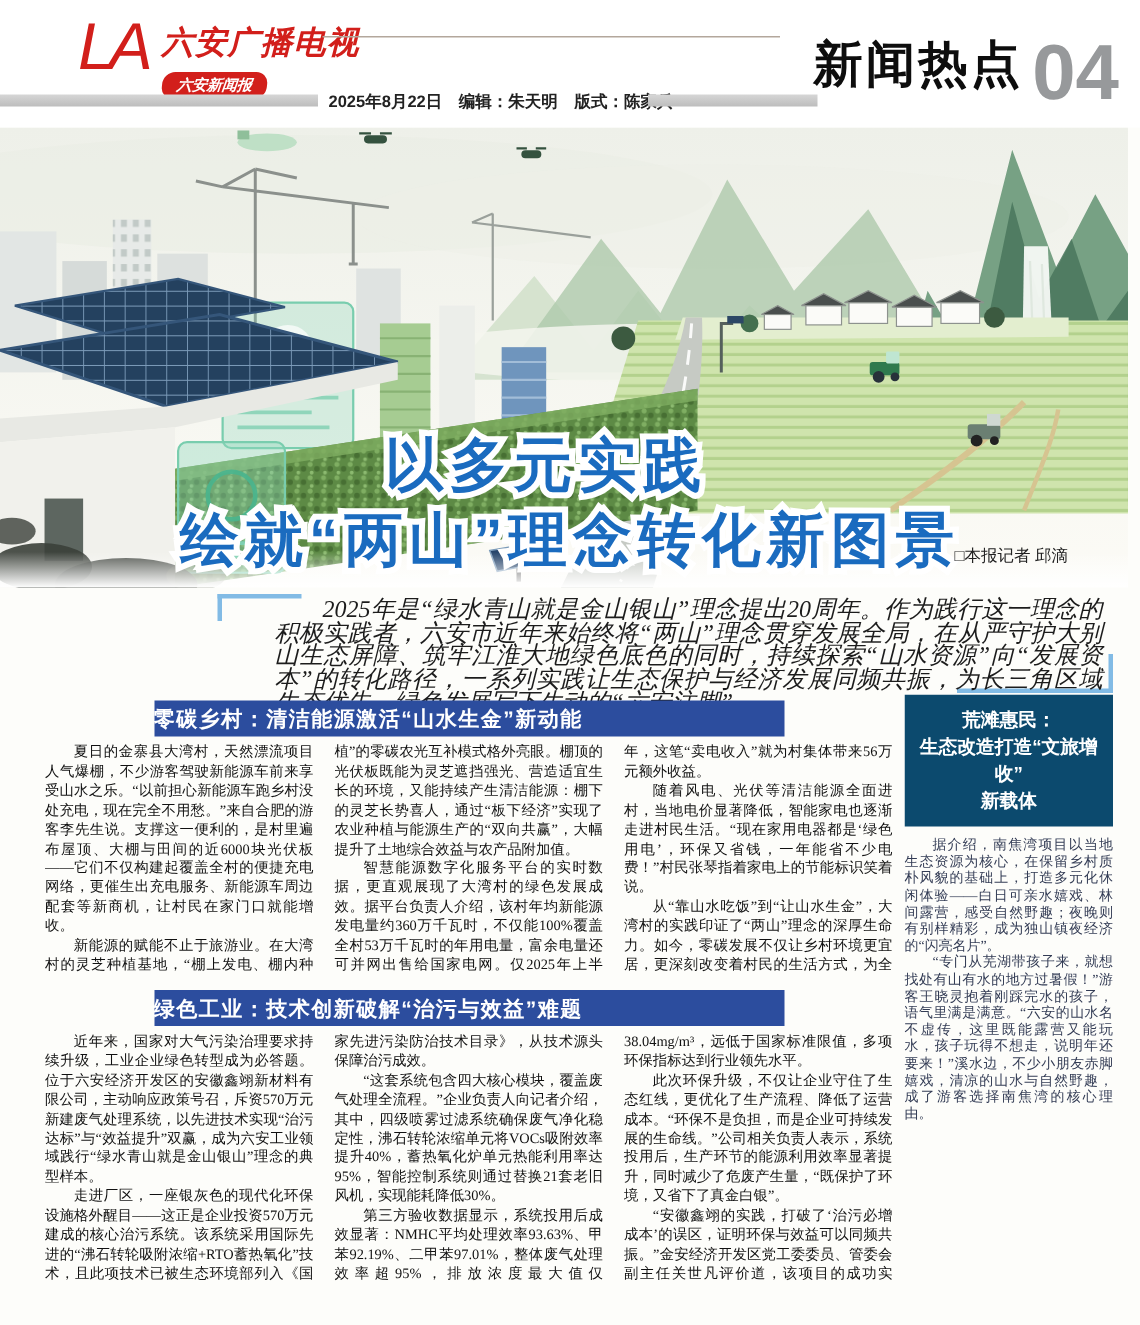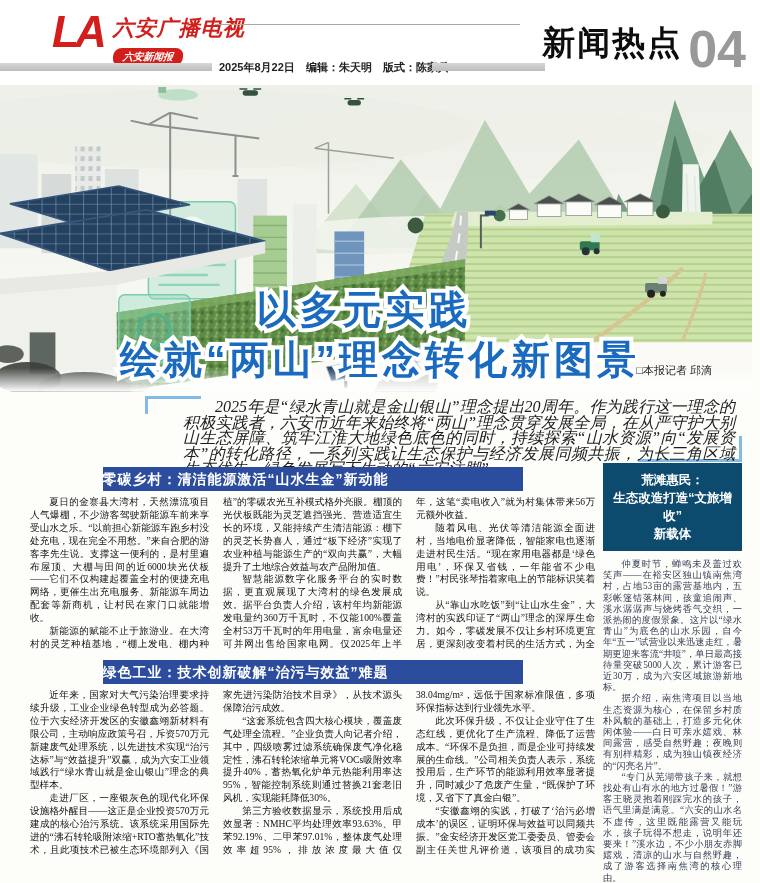--- a/index.html
+++ b/index.html
@@ -4,21 +4,21 @@
 <style>
   * { margin:0; padding:0; box-sizing:border-box; }
   html,body { width:760px; height:883px; }
   body {
     position:relative; width:760px; height:883px; overflow:hidden;
     background:#fdfdfa; font-family:"Liberation Serif","DejaVu Serif",serif; color:#1a1a1a;
   }
   
   #header { position:absolute; top:0; left:0; width:760px; height:85px; background:#fff; }
   .logo-row { position:absolute; top:10px; left:52px; display:flex; align-items:flex-start; }
-  .logo-mark { font-family:"Liberation Sans","DejaVu Sans",sans-serif; font-weight:700; font-style:italic;
+  .logo-mark { font-family:"Liberation Sans","DejaVu Sans",sans-serif; font-weight:400; font-style:italic;
     font-size:44px; line-height:44px; color:#d21f1b; letter-spacing:-4px; }
   .brand-col { margin-left:10px; padding-top:4px; }
   .brand-name { font-family:"DejaVu Serif",serif; font-style:italic; font-weight:bold;
     font-size:21px; color:#d21f1b; letter-spacing:1px; white-space:nowrap; }
   .brand-rule { position:absolute; left:215px; top:24px; width:305px; height:1px; background:#b3a79c; }
   .sub-brand { display:inline-block; margin-top:6px; background:#d21f1b; color:#fff;
     font-family:"DejaVu Serif",serif; font-style:italic; font-weight:bold; font-size:10px;
     padding:2px 10px; border-radius:8px; transform:skewX(-6deg); }
   .dateline { position:absolute; top:60px; left:0; width:545px; height:14px; }
   .date-bar { position:absolute; top:3px; height:8px; background:linear-gradient(#d6d6d6,#bdbdbd); }
@@ -319,18 +319,17 @@
   </section>
 </div>
 
 <aside id="sidebar">
   <div class="side-head">
     <div>荒滩惠民：</div>
     <div>生态改造打造“文旅增收”</div>
     <div>新载体</div>
   </div>
   <div class="side-body">
-    <p>仲夏时节，蝉鸣未及盖过欢笑声——在裕安区独山镇南焦湾村，占地53亩的露营基地内，五彩帐篷错落林间，孩童追闹声、溪水潺潺声与烧烤香气交织，一派热闹的度假景象。这片以“绿水青山”为底色的山水乐园，自今年“五一”试营业以来迅速走红，暑期更迎来客流“井喷”，单日最高接待量突破5000人次，累计游客已近30万，成为六安区域旅游新地标。</p>
     <p>据介绍，南焦湾项目以当地生态资源为核心，在保留乡村质朴风貌的基础上，打造多元化休闲体验——白日可亲水嬉戏、林间露营，感受自然野趣；夜晚则有别样精彩，成为独山镇夜经济的“闪亮名片”。</p>
     <p>“专门从芜湖带孩子来，就想找处有山有水的地方过暑假！”游客王晓灵抱着刚踩完水的孩子，语气里满是满意。“六安的山水名不虚传，这里既能露营又能玩水，孩子玩得不想走，说明年还要来！”溪水边，不少小朋友赤脚嬉戏，清凉的山水与自然野趣，成了游客选择南焦湾的核心理由。</p>
 
   </div>
 </aside>
 
 </body></html>

